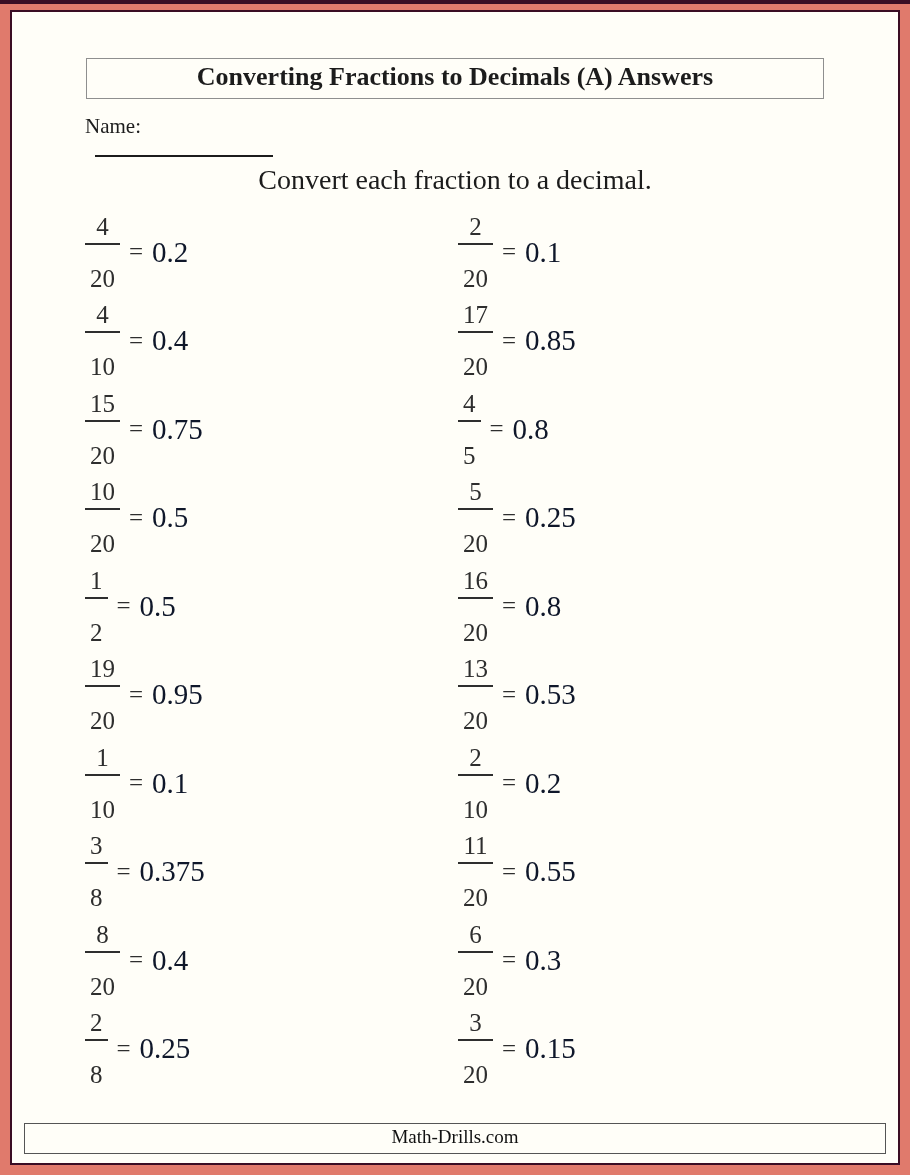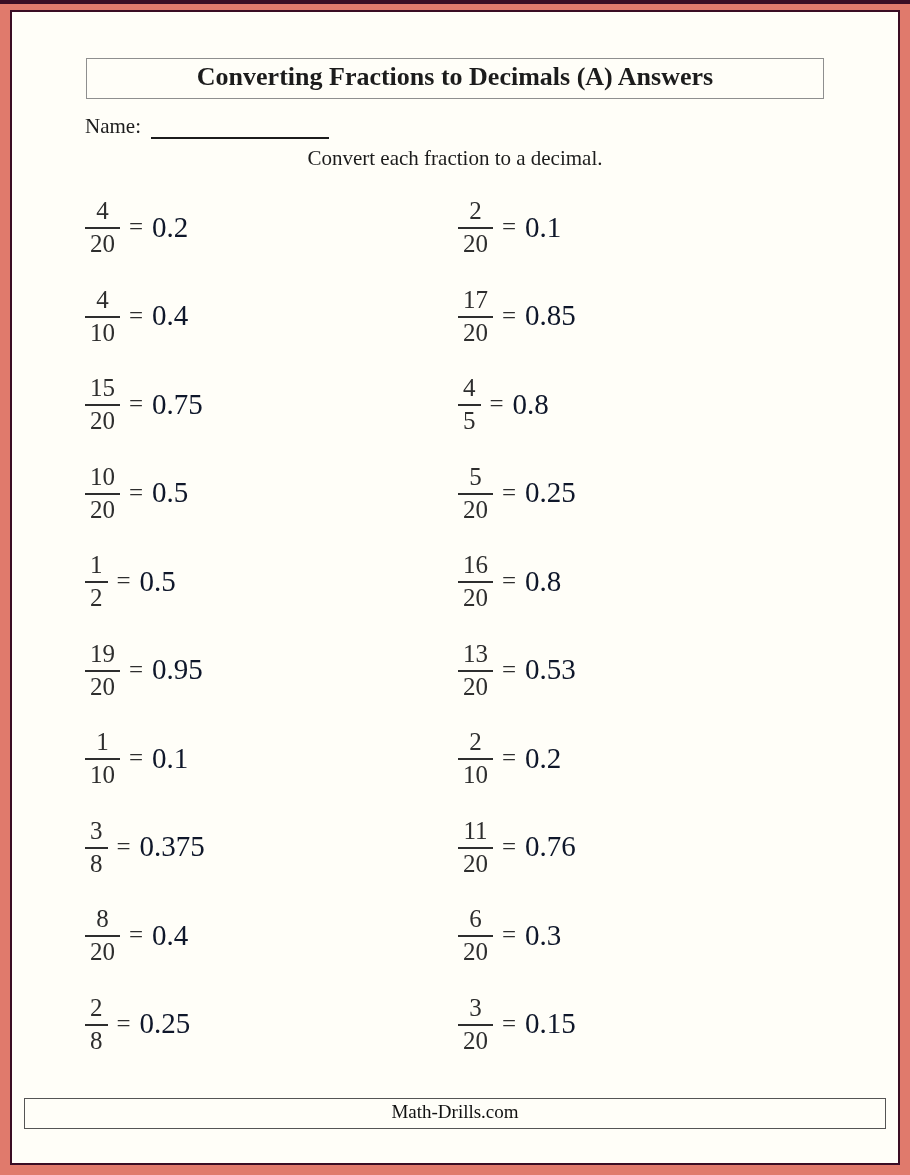--- a/index.html
+++ b/index.html
@@ -27,48 +27,48 @@
     font-size:26px; font-weight:bold; color:#1c1c1c;
     padding:3px 0 6px;
     background:#fffef8;
     font-family:Liberation Serif, serif;
   }
   .meta-row {
     width:740px; margin:15px auto 0;
     display:flex; justify-content:space-between; align-items:flex-end;
     font-size:21px; color:#1c1c1c;
   }
-  .meta-group { display:flex; align-items:flex-end; }
+  .meta-group { display:flex; align-items:flex-start;flex-direction:column; }
   .write-line {
     display:inline-block;
     border-bottom:2px solid #1c1c1c;
     height:16px; margin-left:10px;
   }
   .name-line { width:178px; }
   .date-line { width:125px; }
   .instruction {
-    text-align:center; font-size:21px; color:#1c1c1c;
+    text-align:center; font-size:28px; color:#1c1c1c;
     margin-top:7px;
   }
   .problems {
     margin-top:12px; margin-left:73px;
     display:grid;
     grid-template-columns:373px auto;
   }
   .problem {
     height:88.5px;
     display:flex; align-items:center;
     color:#2e2e2e;
   }
   .frac {
     display:inline-block; text-align:center;
     font-size:25px; line-height:1.08;
   }
   .frac .num { display:block; padding:0 5px 3px; border-bottom:2px solid #2e2e2e; }
-  .frac .den { display:block; padding:1px 5px 0; }
+  .frac .den { display:block; padding:20px 5px 0; }
   .eq { font-size:25px; margin:0 9px; }
   .ans { font-size:29px; color:#0f172a; }
   .footer-box {
     width:862px; margin:30px auto 0; box-sizing:border-box;
     border:1px solid #555;
     text-align:center; font-size:19px; color:#111;
     padding:2px 0 5px;
     background:#fffef8;
   }
 </style>
@@ -212,21 +212,21 @@
         </span>
         <span class="eq">=</span>
         <span class="ans">0.375</span>
       </div>
       <div class="problem">
         <span class="frac">
           <span class="num">11</span>
           <span class="den">20</span>
         </span>
         <span class="eq">=</span>
-        <span class="ans">0.76</span>
+        <span class="ans">0.55</span>
       </div>
       <div class="problem">
         <span class="frac">
           <span class="num">8</span>
           <span class="den">20</span>
         </span>
         <span class="eq">=</span>
         <span class="ans">0.4</span>
       </div>
       <div class="problem">

